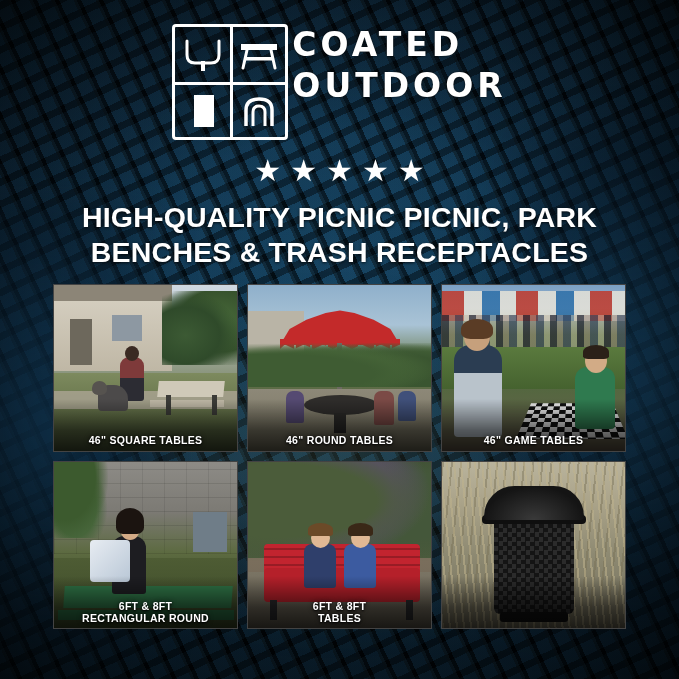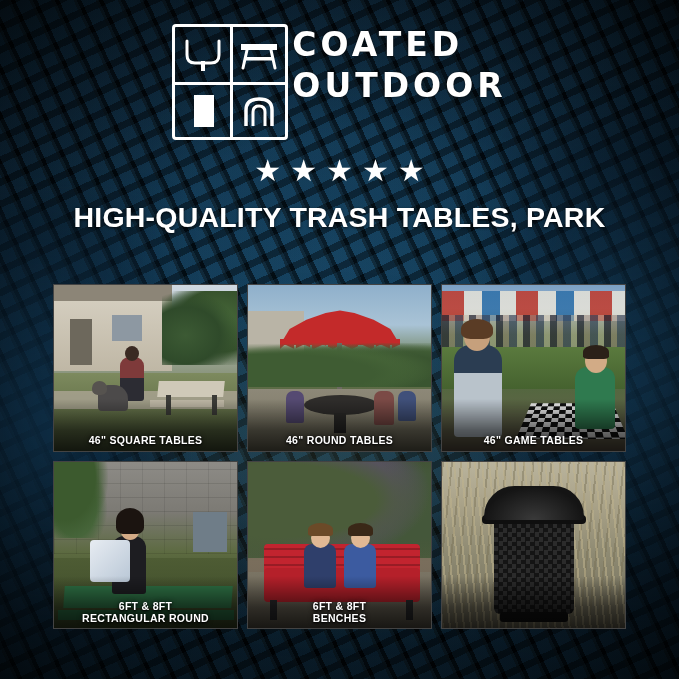--- a/index.html
+++ b/index.html
@@ -372,21 +372,22 @@
 
     <div class="stars">
       <span class="star">★</span>
       <span class="star">★</span>
       <span class="star">★</span>
       <span class="star">★</span>
       <span class="star">★</span>
     </div>
 
     <div class="headline">
-      <div>HIGH-QUALITY TRASH TABLES, PARK</div>
+      <div>HIGH-QUALITY PICNIC PICNIC, PARK</div>
+      <div>BENCHES &amp; TRASH RECEPTACLES</div>
     </div>
 
     <div class="grid">
 
       <div class="grid-row">
 
         <div class="tile">
           <div class="sky t1-bg">
             <div class="t1-building"></div>
             <div class="t1-roof"></div>
@@ -483,21 +484,21 @@
             <div class="t5-kidA"></div>
             <div class="t5-kidA-head"></div>
             <div class="t5-kidA-hair"></div>
             <div class="t5-kidB"></div>
             <div class="t5-kidB-head"></div>
             <div class="t5-kidB-hair"></div>
           </div>
           <div class="img-shade"></div>
           <div class="tile-caption two-line">
             <div>6FT &amp; 8FT</div>
-            <div>BENCHES</div>
+            <div>TABLES</div>
           </div>
         </div>
 
         <div class="tile">
           <div class="sky t6-bg">
             <div class="t6-grass"></div>
             <div class="t6-can"></div>
             <div class="t6-lidlip"></div>
             <div class="t6-lid"></div>
             <div class="t6-base"></div>

